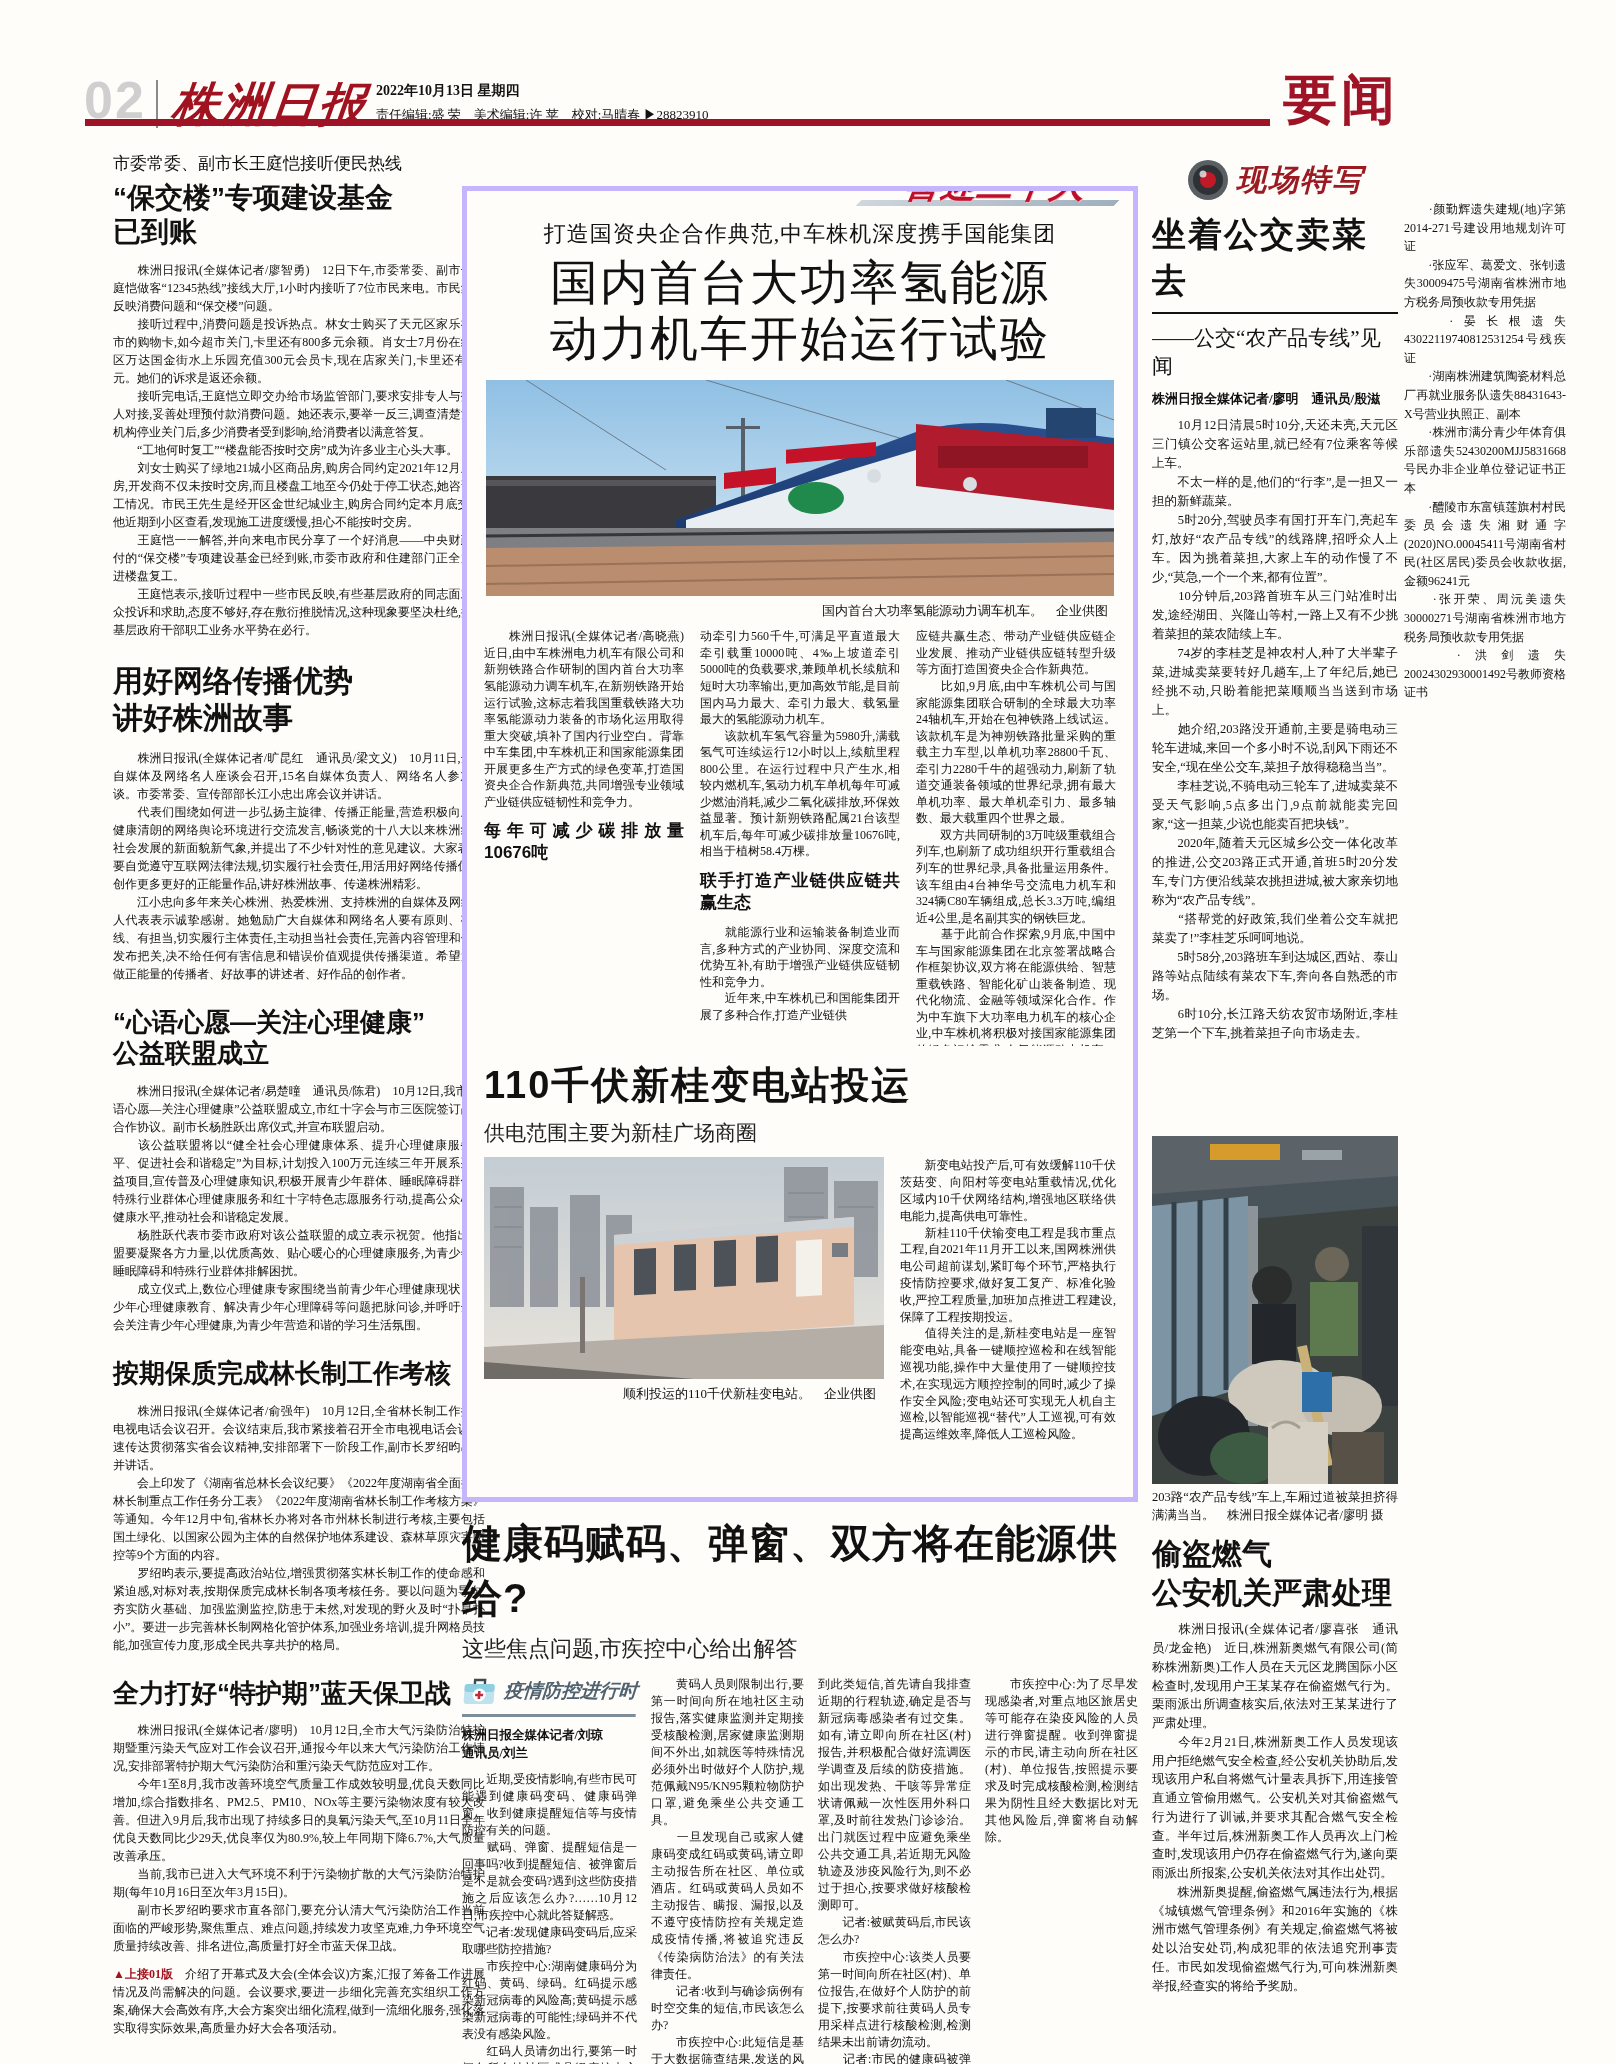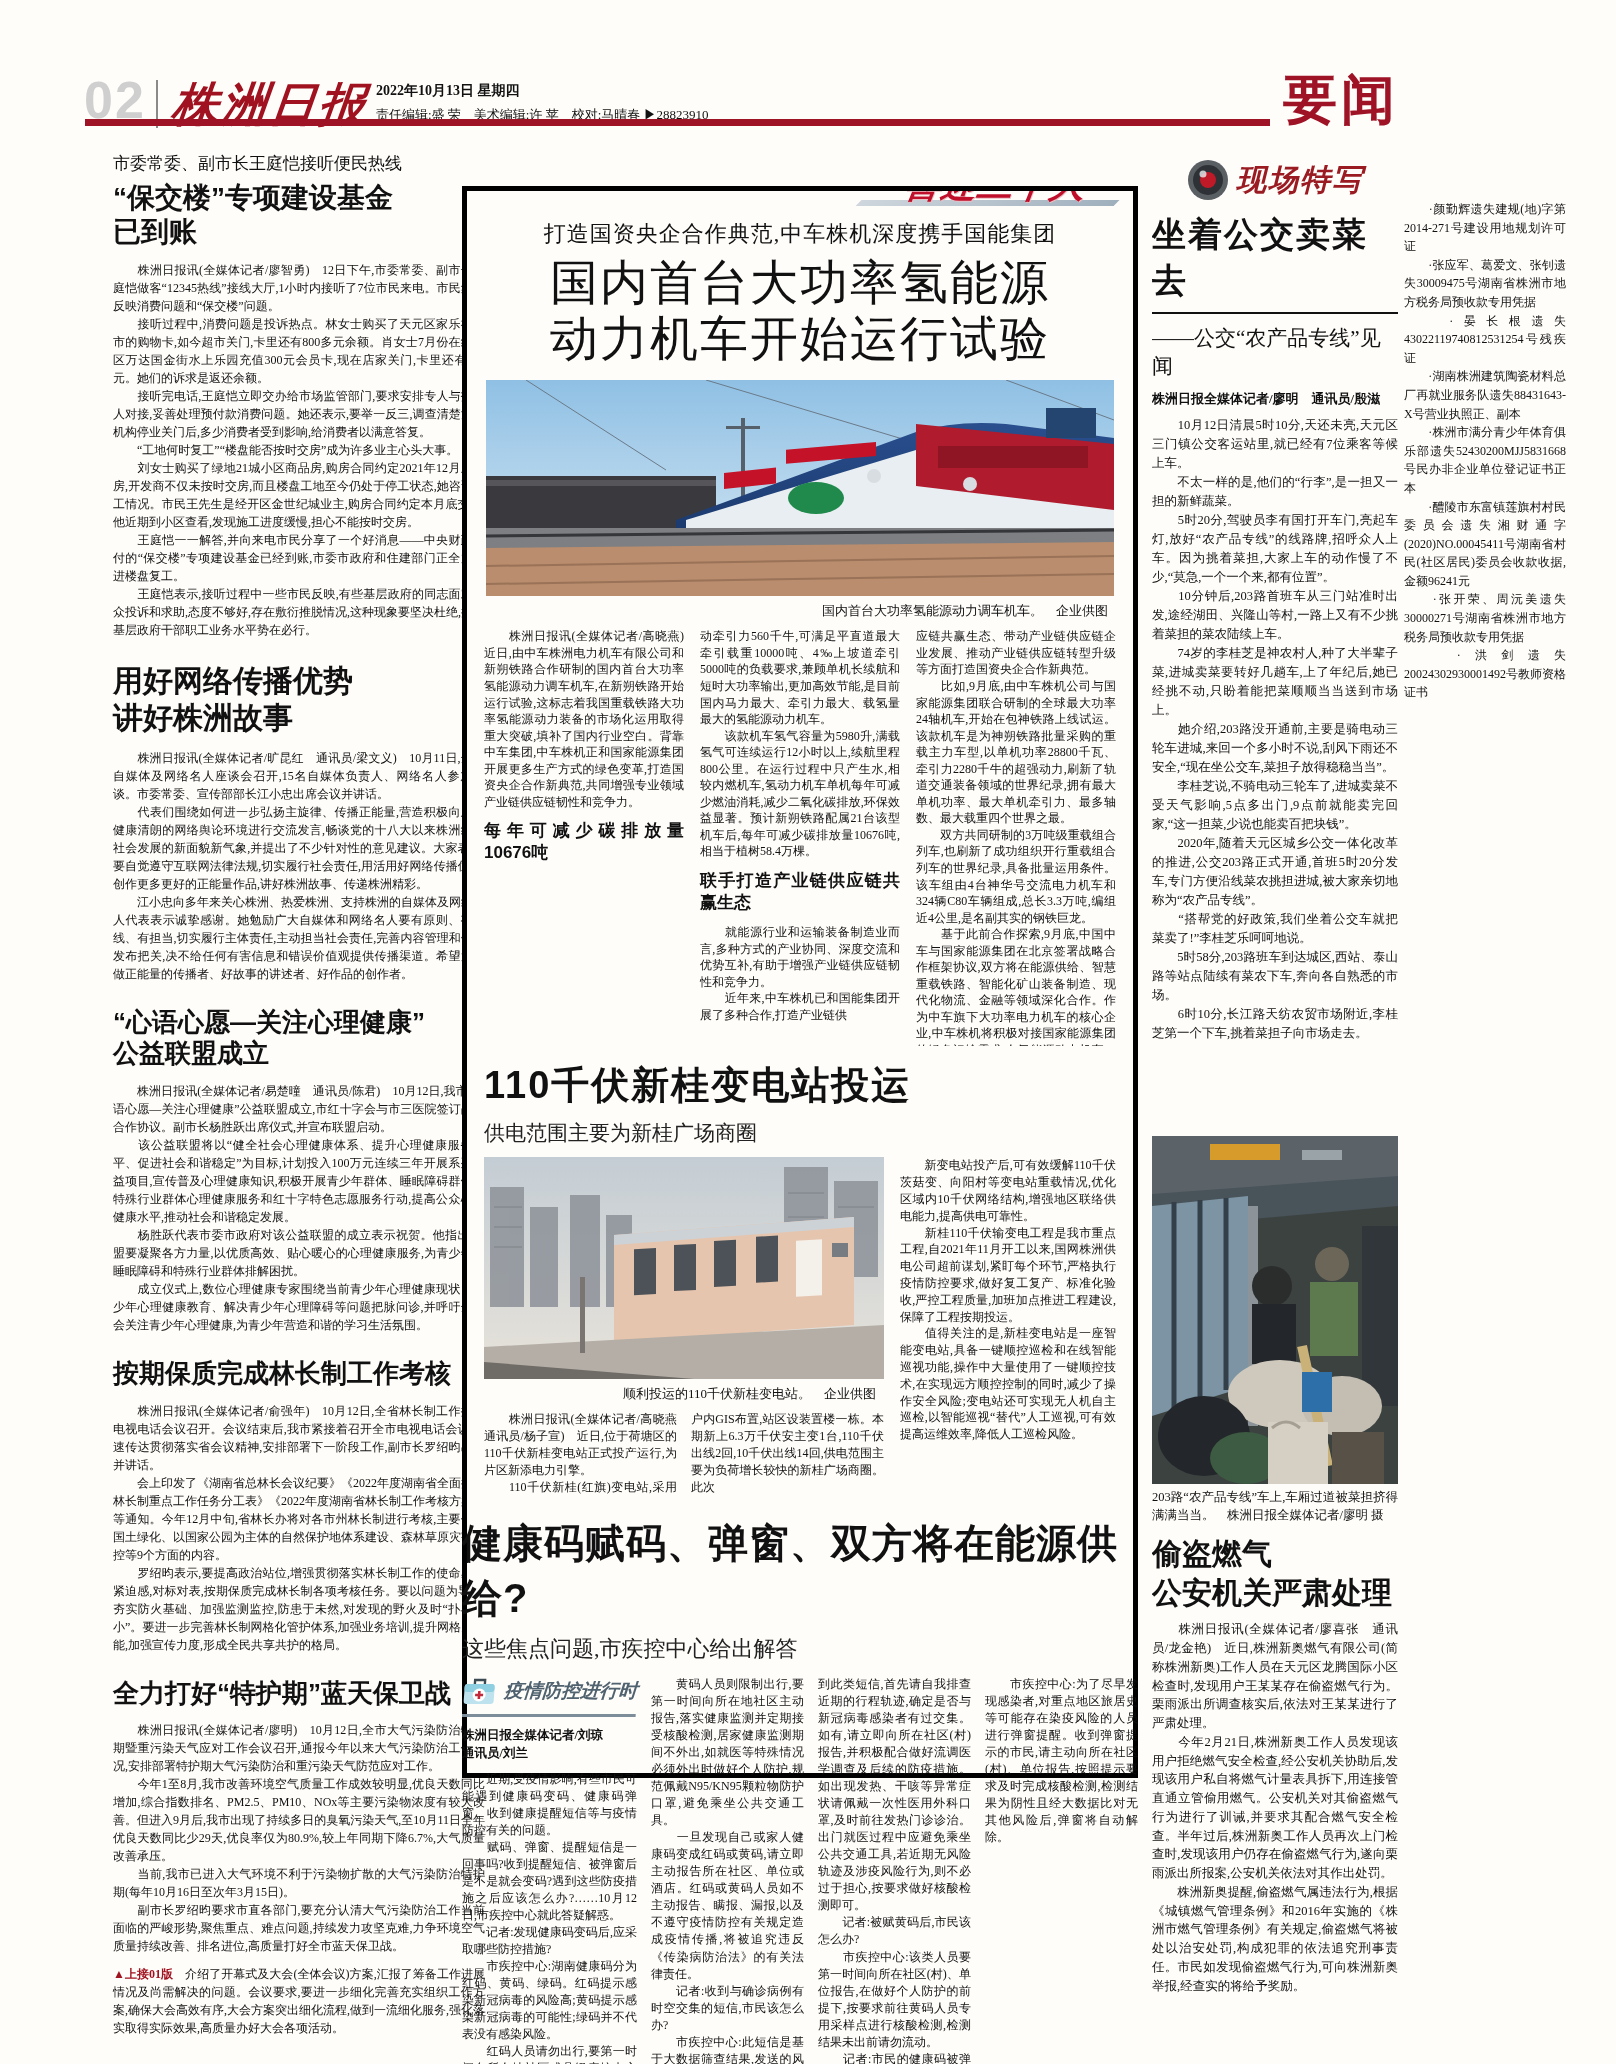--- a/index.html
+++ b/index.html
@@ -24,21 +24,21 @@
   .col-left{position:absolute;left:85px;top:152px;width:372px;margin-left:28px;}
   .kicker{font-size:17px;margin-bottom:6px;}
   .a-title{font-family:"Liberation Sans",sans-serif;font-weight:900;font-size:28px;line-height:1.22;margin:2px 0 12px;}
   .a-title.t30{font-size:30px;}
   .a-title.t26{font-size:26px;}
   .body{font-size:12px;line-height:1.5;text-align:justify;}
   .article{margin-bottom:24px;}
   .red{color:#a0121f;font-weight:700;}
   
   .center{position:absolute;left:462px;top:152px;width:676px;}
-  .redbox{position:relative;margin-top:34px;border:5px solid #000000;padding:12px 17px;height:1592px;
+  .redbox{position:relative;margin-top:34px;border:5px solid #c4b5fd;padding:12px 17px;height:1316px;
           box-sizing:border-box;overflow:hidden;background:#fffdfa;}
   .banner{position:absolute;top:-30px;right:34px;background:#fffdfa;padding:0 14px;
           font-size:36px;font-weight:900;font-style:italic;color:#c00f2a;transform:skewX(-8deg);
           text-shadow:1px 1px 0 #e9bfc4;}
   .banner:after{content:"";position:absolute;left:-30px;right:-20px;bottom:4px;height:6px;
           background:linear-gradient(90deg,#cfd6dd,#9fb0bd);transform:skewX(-40deg);z-index:-1;}
   .m-kicker{text-align:center;font-size:22px;margin:16px 0 6px;letter-spacing:1px;}
   .m-headline{text-align:center;font-family:"Liberation Sans",sans-serif;font-weight:400;
               font-size:48px;line-height:1.16;letter-spacing:2px;}
   .photo{display:block;margin:14px auto 6px;}
@@ -234,22 +234,20 @@
               <rect x="230" y="96" width="22" height="46" transform="skewY(-3)"></rect>
               <rect x="272" y="94" width="22" height="46" transform="skewY(-3)"></rect>
             </g>
             <rect x="312" y="100" width="26" height="56" fill="#f4f0ea" transform="skewY(-3)"></rect>
             <rect x="348" y="86" width="16" height="14" fill="#767c82"></rect>
             <path d="M0 190 L400 168 L400 222 L0 222 Z" fill="#b4aea6"></path>
             <path d="M0 205 L210 222 L0 222 Z" fill="#6f6b66"></path>
             <rect x="96" y="120" width="5" height="76" fill="#7a7570"></rect>
           </svg>
           <div class="caption" data-bind="substation.photo_caption">顺利投运的110千伏新桂变电站。　企业供图</div>
-          <div class="twocol" data-bind="substation.body_left">　　株洲日报讯(全媒体记者/高晓燕　通讯员/杨子宣)　近日,位于荷塘区的110千伏新桂变电站正式投产运行,为片区新添电力引擎。
-　　110千伏新桂(红旗)变电站,采用户内GIS布置,站区设装置楼一栋。本期新上6.3万千伏安主变1台,110千伏出线2回,10千伏出线14回,供电范围主要为负荷增长较快的新桂广场商圈。此次</div>
         </div>
         <div class="rgt" data-bind="substation.body_right">　　新变电站投产后,可有效缓解110千伏茨菇变、向阳村等变电站重载情况,优化区域内10千伏网络结构,增强地区联络供电能力,提高供电可靠性。
 　　新桂110千伏输变电工程是我市重点工程,自2021年11月开工以来,国网株洲供电公司超前谋划,紧盯每个环节,严格执行疫情防控要求,做好复工复产、标准化验收,严控工程质量,加班加点推进工程建设,保障了工程按期投运。
 　　值得关注的是,新桂变电站是一座智能变电站,具备一键顺控巡检和在线智能巡视功能,操作中大量使用了一键顺控技术,在实现远方顺控控制的同时,减少了操作安全风险;变电站还可实现无人机自主巡检,以智能巡视“替代”人工巡视,可有效提高运维效率,降低人工巡检风险。</div>
       </div>
     </div>
   </div>
 
   <div class="health">
     <div class="h-hl" data-bind="health.headline">健康码赋码、弹窗、双方将在能源供给?</div>

